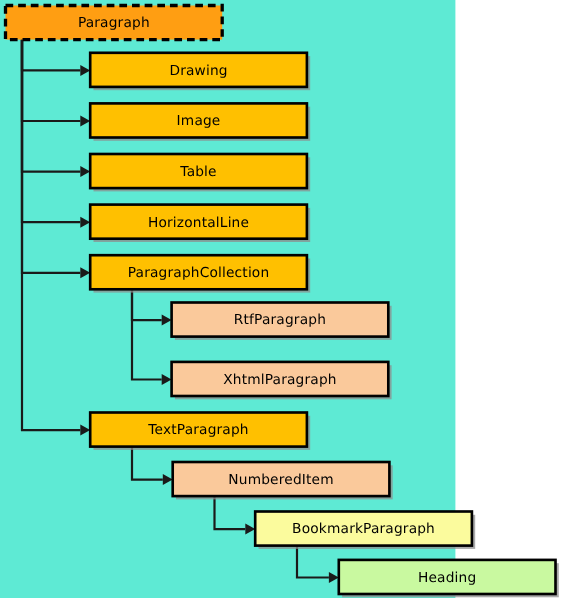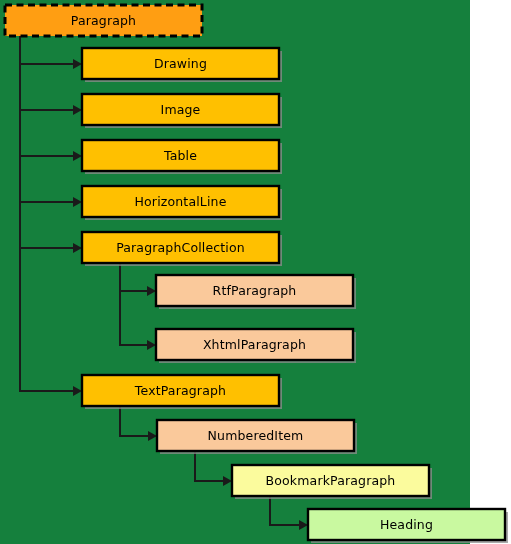--- a/index.html
+++ b/index.html
@@ -9,23 +9,23 @@
     background: #ffffff;
   }
   body {
     width: 511px;
     height: 544px;
     font-family: "DejaVu Sans", sans-serif;
     overflow: hidden;
   }
   #diagram-root {
     position: relative;
-    width: 470px;
+    width: 414px;
     height: 544px;
-    background: #15803d;
+    background: #5eead4;
   }
   svg#hierarchy-svg {
     display: block;
     width: 511px;
     height: 544px;
   }
   .node-rect {
     stroke: #000000;
     stroke-width: 2.4;
   }

